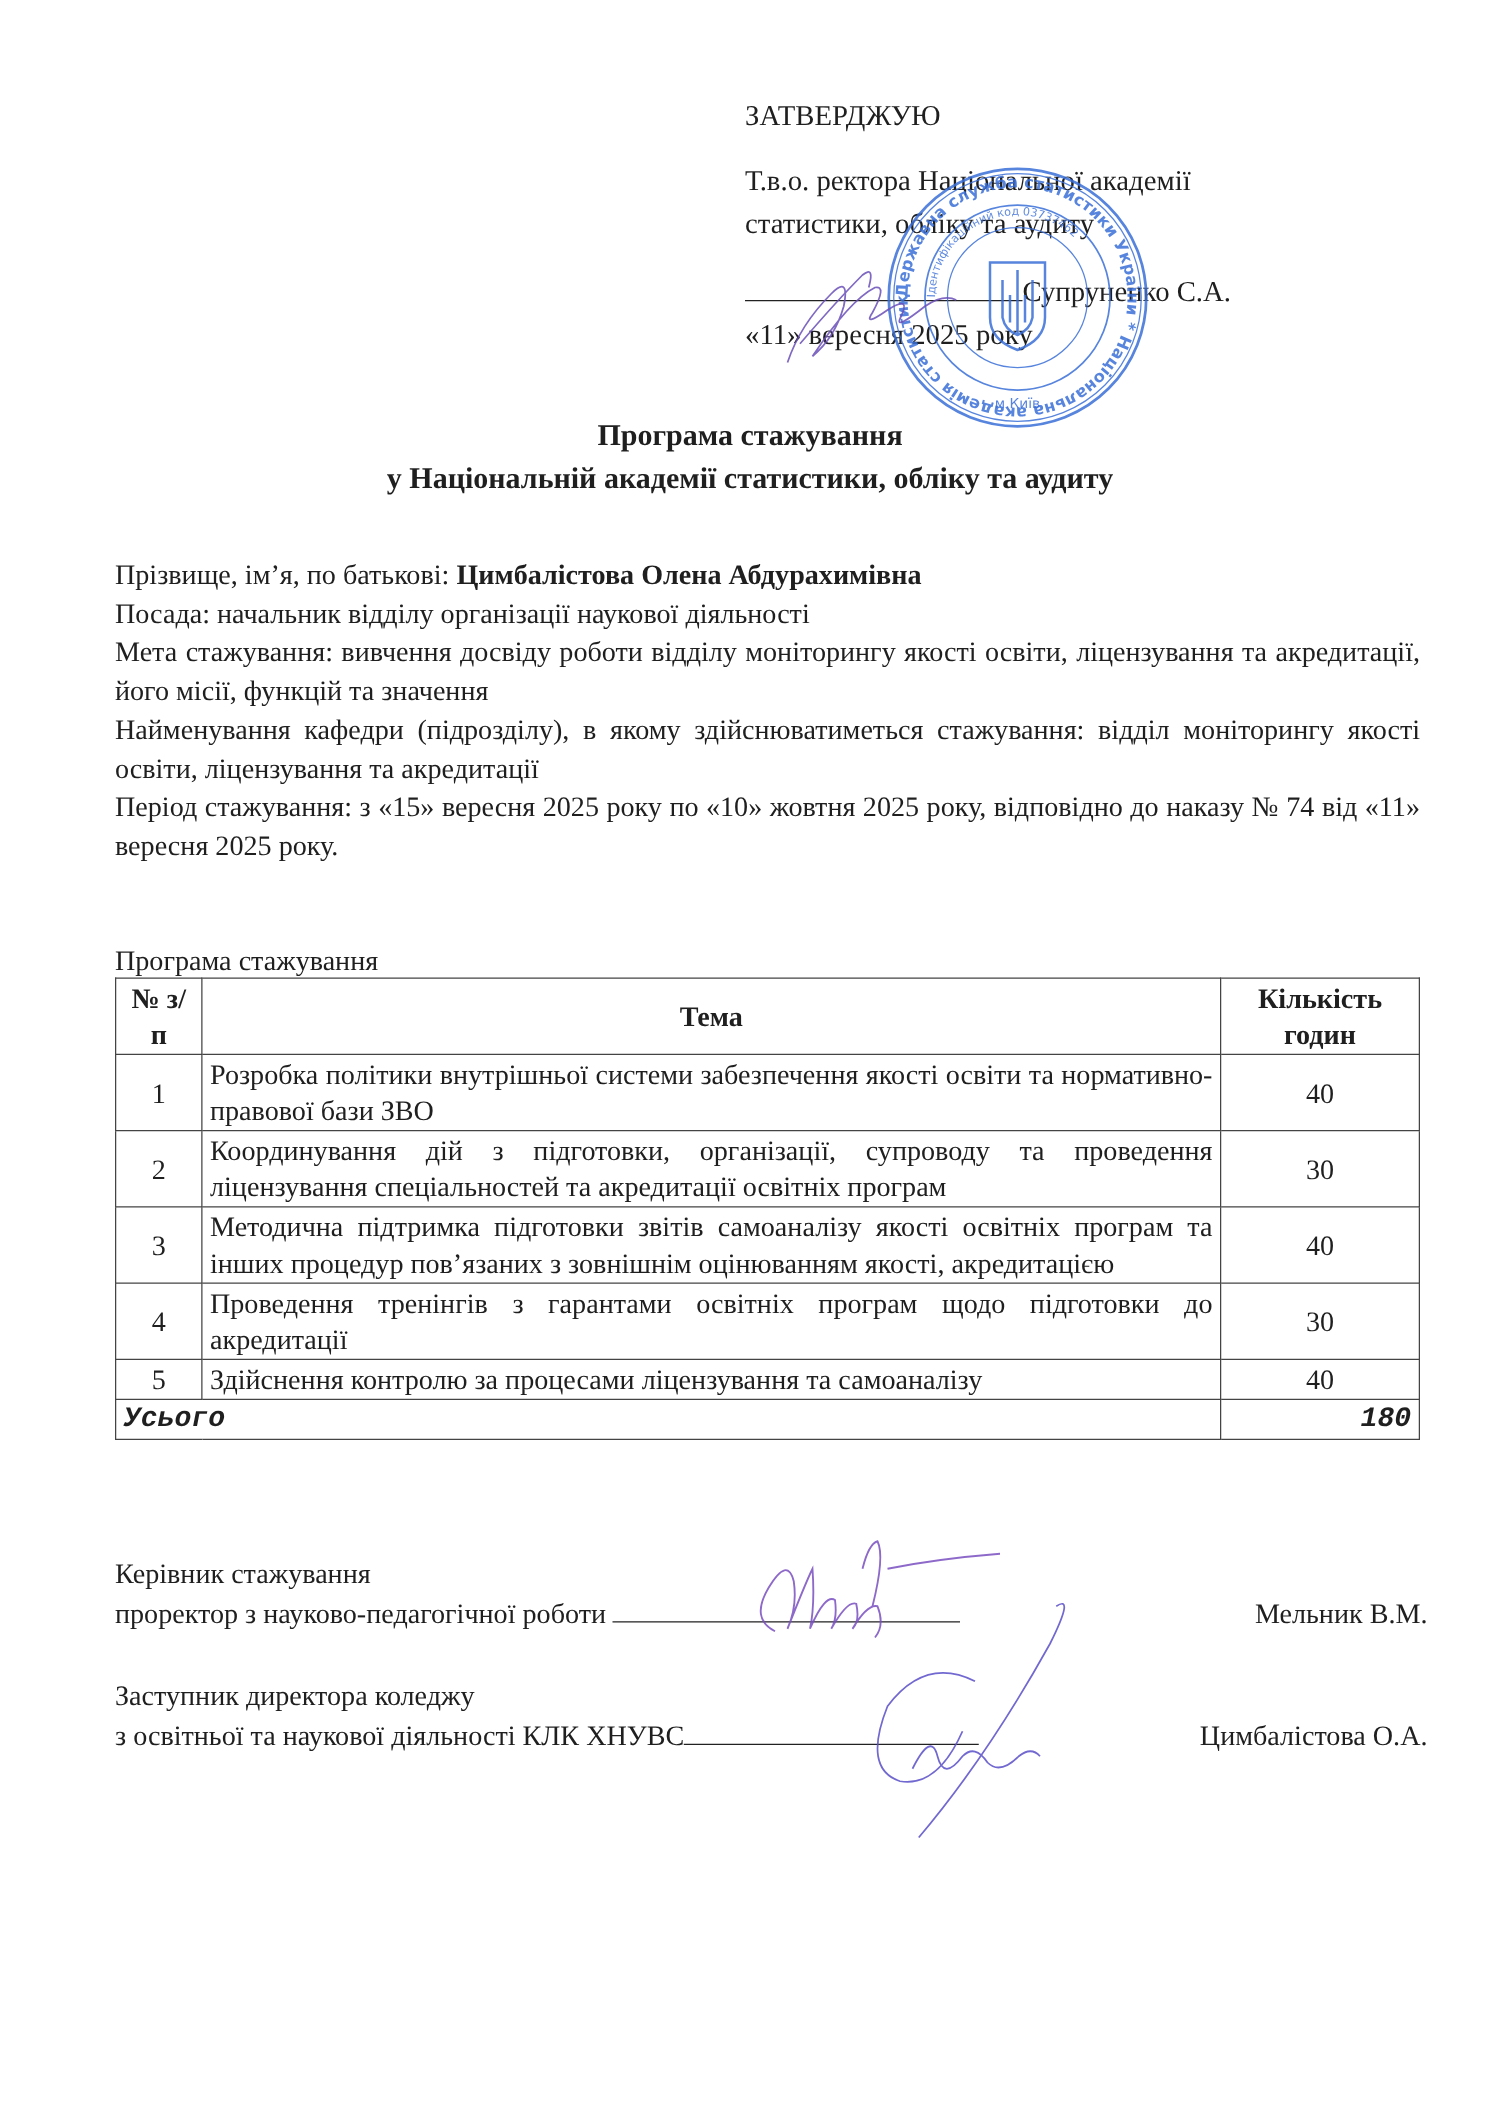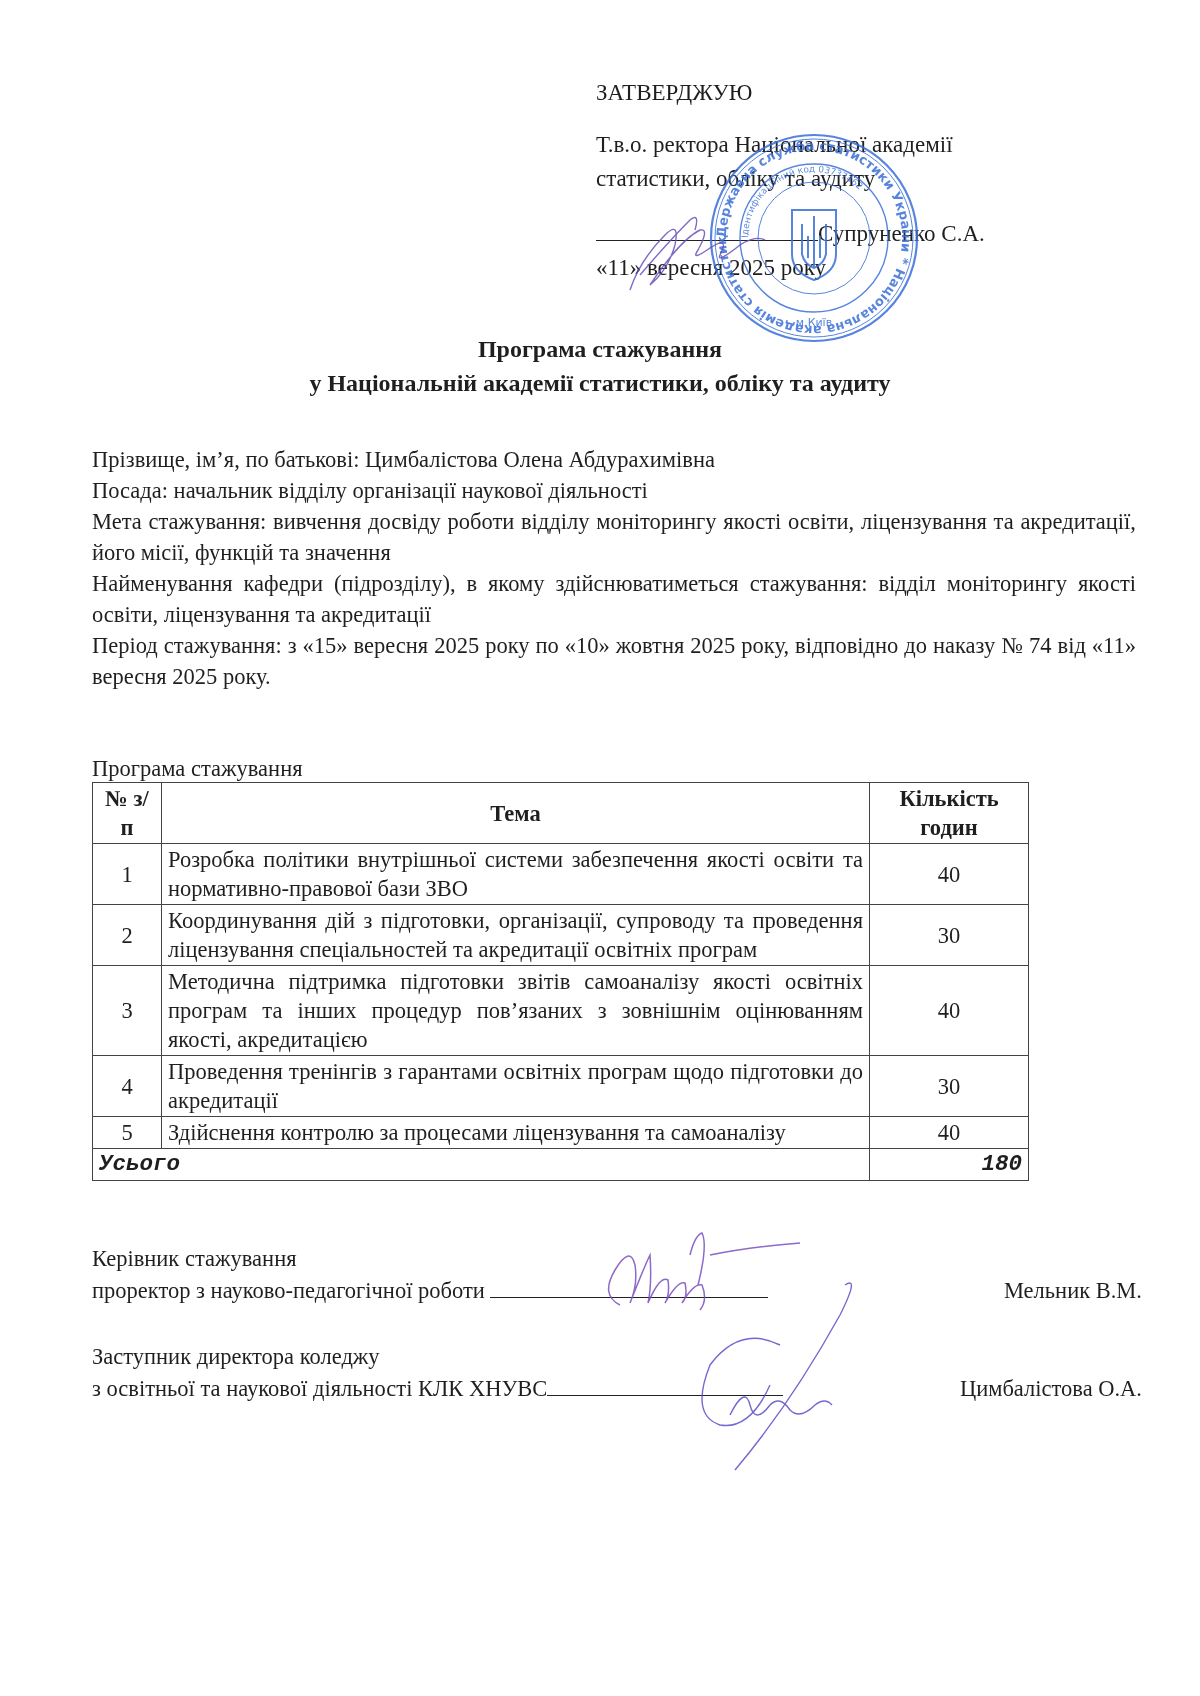--- a/index.html
+++ b/index.html
@@ -14,25 +14,25 @@
   .approve .sig-line { margin-top: 20px; white-space: nowrap; }
   .approve .sig-line .line { display: inline-block; width: 222px; border-bottom: 1.5px solid #222; height: 24px; vertical-align: baseline; }
 
   .stamp { position: absolute; left: 708px; top: 132px; width: 212px; height: 212px; }
   .sign1 { position: absolute; left: 620px; top: 200px; width: 150px; height: 100px; }
 
   .doc-title { position: absolute; left: 0; top: 332px; width: 1200px; text-align: center; font-weight: bold; font-size: 24px; line-height: 34px; }
 
   .info { position: absolute; left: 92px; top: 444px; width: 1044px; font-size: 22.5px; line-height: 31px; }
   .info p { margin: 0; text-align: justify; }
-  .info .bold { font-weight: normal; }
+  .info .bold { font-weight: bold; }
 
   .prog-label { position: absolute; left: 92px; top: 754px; font-size: 22.5px; line-height: 30px; }
 
-  table.prog { position: absolute; left: 92px; top: 782px; width: 937px; border-collapse: collapse; font-size: 22.5px; line-height: 29px; }
+  table.prog { position: absolute; left: 92px; top: 782px; width: 1044px; border-collapse: collapse; font-size: 22.5px; line-height: 29px; }
   table.prog td, table.prog th { border: 1.5px solid #444; padding: 1px 6px; vertical-align: middle; }
   table.prog th { font-weight: bold; text-align: center; }
   table.prog td.num { text-align: center; width: 56px; }
   table.prog td.hours { text-align: center; width: 146px; }
   table.prog td.topic { text-align: justify; }
   table.prog tr.total td { font-weight: bold; font-style: italic; font-family: Liberation Mono, monospace; }
 
   .signs { position: absolute; left: 92px; top: 1243px; width: 1050px; font-size: 22.5px; line-height: 32px; }
   .signs .row { position: relative; font-family: Liberation Serif, serif; }
   .signs .uline { display: inline-block; border-bottom: 1.5px solid #222; height: 22px; vertical-align: baseline; }

